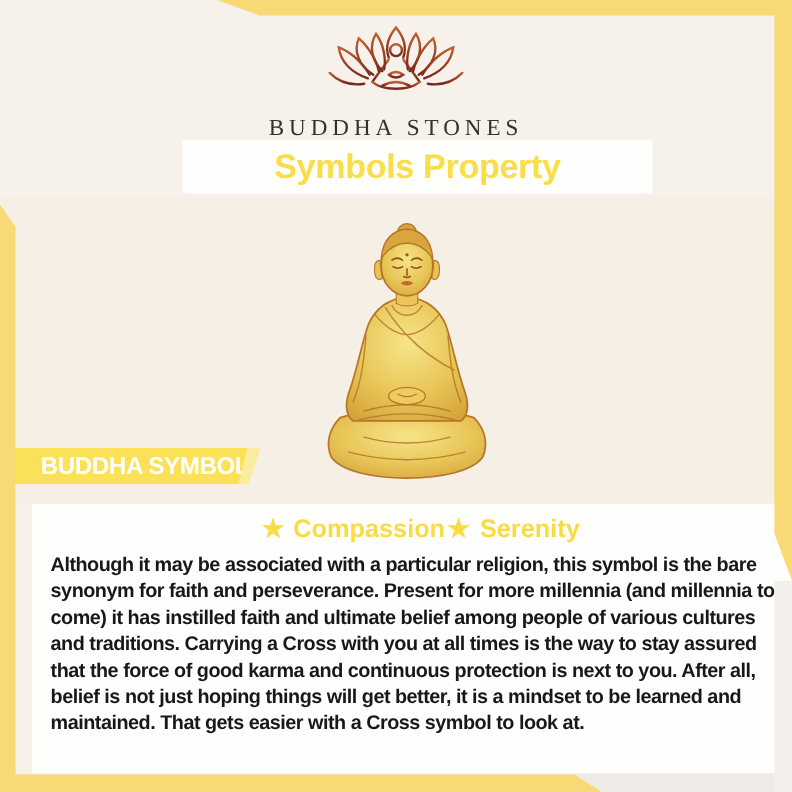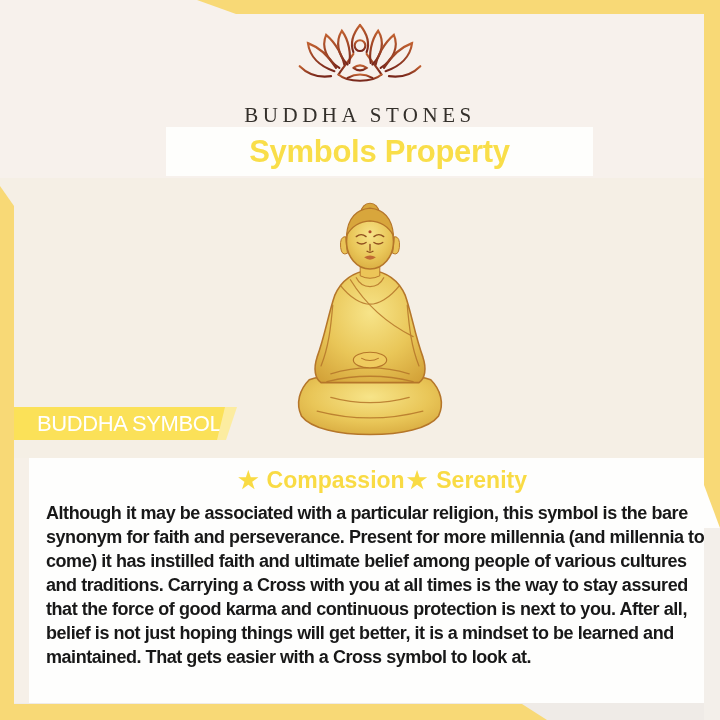--- a/index.html
+++ b/index.html
@@ -68,21 +68,21 @@
     clip-path: polygon(0 0, 100% 0, calc(100% - 11px) 100%, 0 100%);
   }
   .label-main {
     position: absolute; left: 0; top: 0; width: 212px; height: 33px;
     background: #FBE158;
     clip-path: polygon(0 0, 100% 0, calc(100% - 8px) 100%, 0 100%);
     display: flex; align-items: center;
   }
   .label-text {
     padding-left: 24px;
-    font-size: 22px; font-weight: 400; letter-spacing: -0.4px;
+    font-size: 22px; font-weight: 700; letter-spacing: -0.4px;
     color: #FFFFFF; white-space: nowrap;
   }
   
   .panel {
     position: absolute; left: 29px; top: 458px; width: 707px; height: 245px;
     background: #FEFEFD; z-index: 1;
   }
   .traits-line {
     margin-top: 9px; text-align: center;
     font-size: 23px; font-weight: 700; color: #F9DB44;

